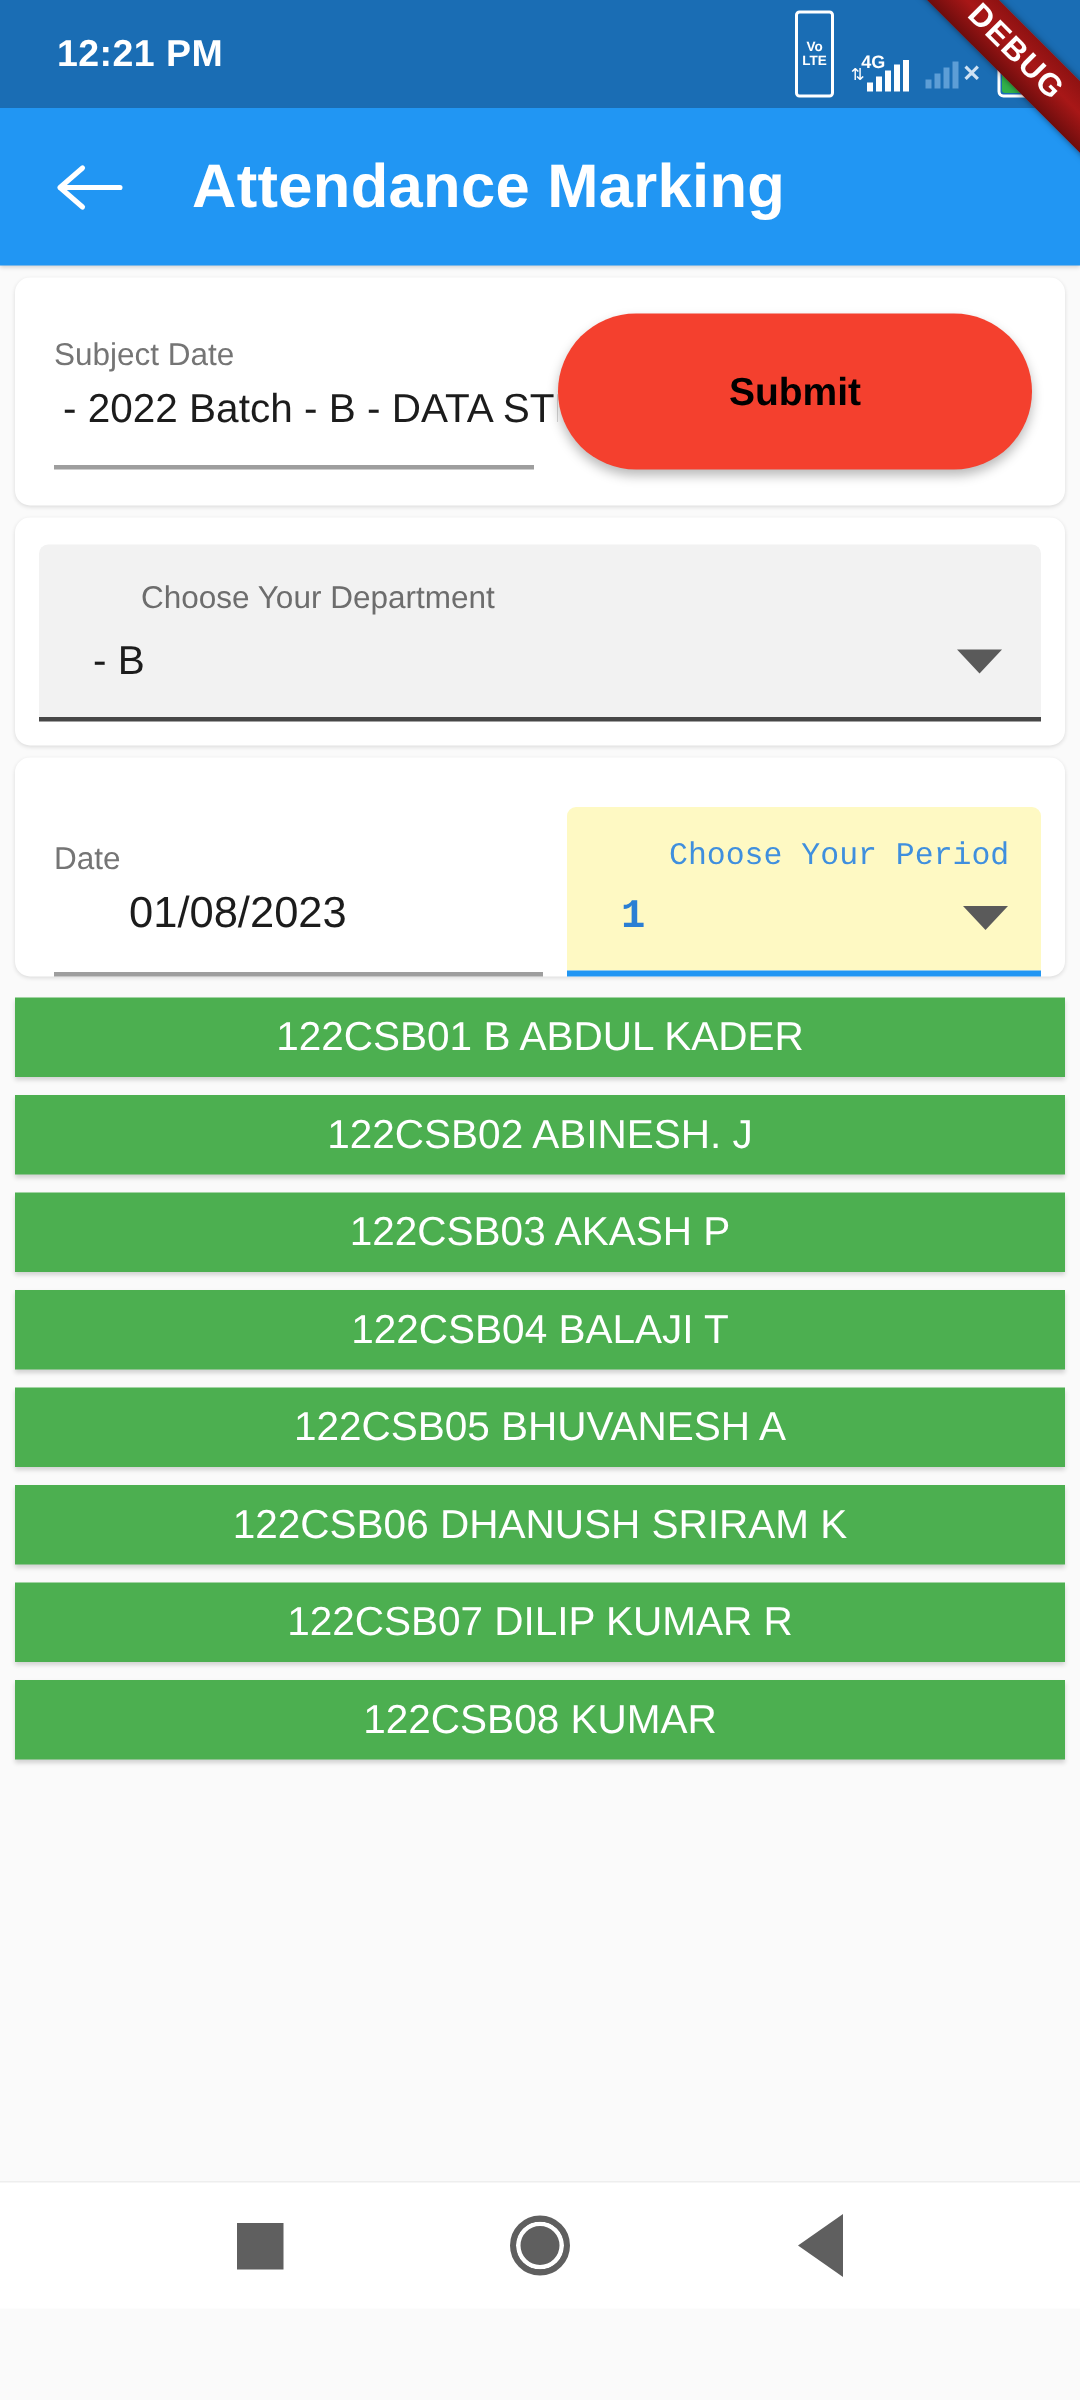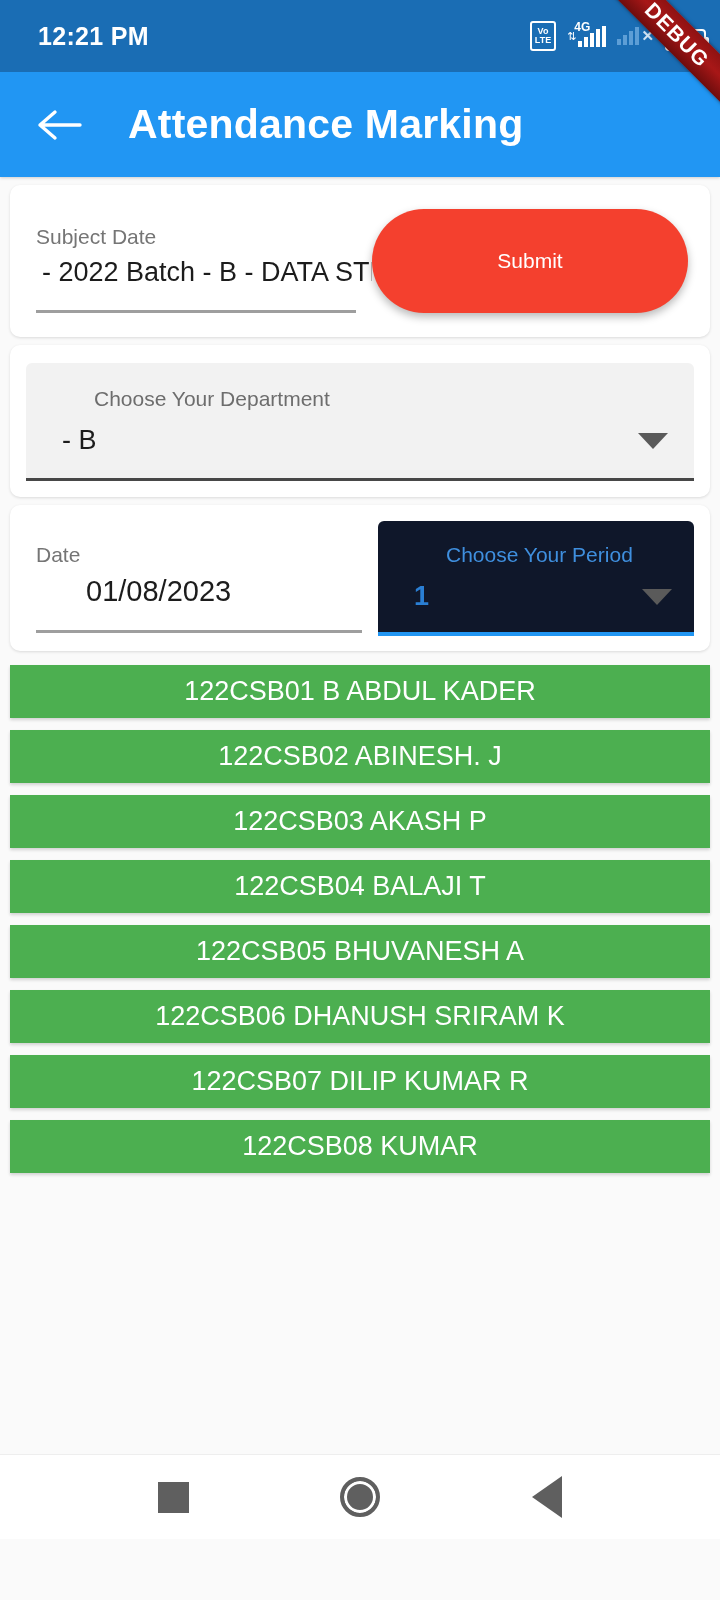--- a/index.html
+++ b/index.html
@@ -33,21 +33,21 @@
     align-items:flex-end;
     gap:11px;
   }
   .volte{
     border:2px solid #ffffff;
     border-radius:3px;
     color:#fff;
     font-size:9px;
     font-weight:bold;
     line-height:9px;
-    padding:4px 3px;
+    padding:18px 3px;
     text-align:center;
   }
   .sig{
     position:relative;
     display:flex;
     align-items:center;
     gap:1px;
     height:30px;
   }
   .sig .g4{
@@ -187,23 +187,23 @@
   }
   .submit-wrap{
     flex:0 0 auto;
     padding:24px 22px 24px 0;
   }
   .submit-btn{
     width:316px;height:104px;
     background:#f4402e;
     border:none;
     border-radius:52px;
-    color:#ffffff;
-    font-size:21px;
-    font-weight:normal;
+    color:#000000;
+    font-size:26px;
+    font-weight:bold;
     font-family:"Liberation Sans", sans-serif;
     box-shadow:0 4px 8px rgba(0,0,0,.28);
     cursor:pointer;
   }
 
   
   .card-dropdown{ padding:18px 16px 0 16px; }
   .dd-inner{
     background:#f2f2f2;
     border-radius:6px 6px 0 0;
@@ -227,39 +227,40 @@
   .dd-underline{ height:3px; background:#474747; }
   .dd-underline.focused{ height:4px; background:#2196f3; }
   .card-dropdown .dd-pad{ height:16px; }
 
   .dd-label.focused{ color:#3f8fde; }
   .dd-value.focused{ color:#2a7fd4; font-weight:bold; }
 
   
   .card-row{
     display:flex;
-    align-items:flex-start;
+    align-items:flex-end;
     padding:0;
     min-height:146px;
   }
   .date-field{
     flex:1 1 auto;
     padding:38px 0 0 26px;
     min-width:0;
   }
   .date-value{ color:#1c1c1c; font-size:29px; padding-left:4px;margin-left:46px; }
   .period-col{
     flex:0 0 332px;
     padding:16px 16px 0 0;
   }
   .period-inner{
-    background:#0f172a;
+    background:#fef9c3;
     border-radius:6px 6px 0 0;
     padding:22px 18px 20px 30px;
     min-height:104px;
+    font-family:Liberation Mono, monospace;
   }
 
   
   .student-list{ margin-top:14px; }
   .student-row{
     background:#4caf50;
     color:#ffffff;
     font-size:27px;
     height:53px;
     margin:0 10px 12px 10px;

